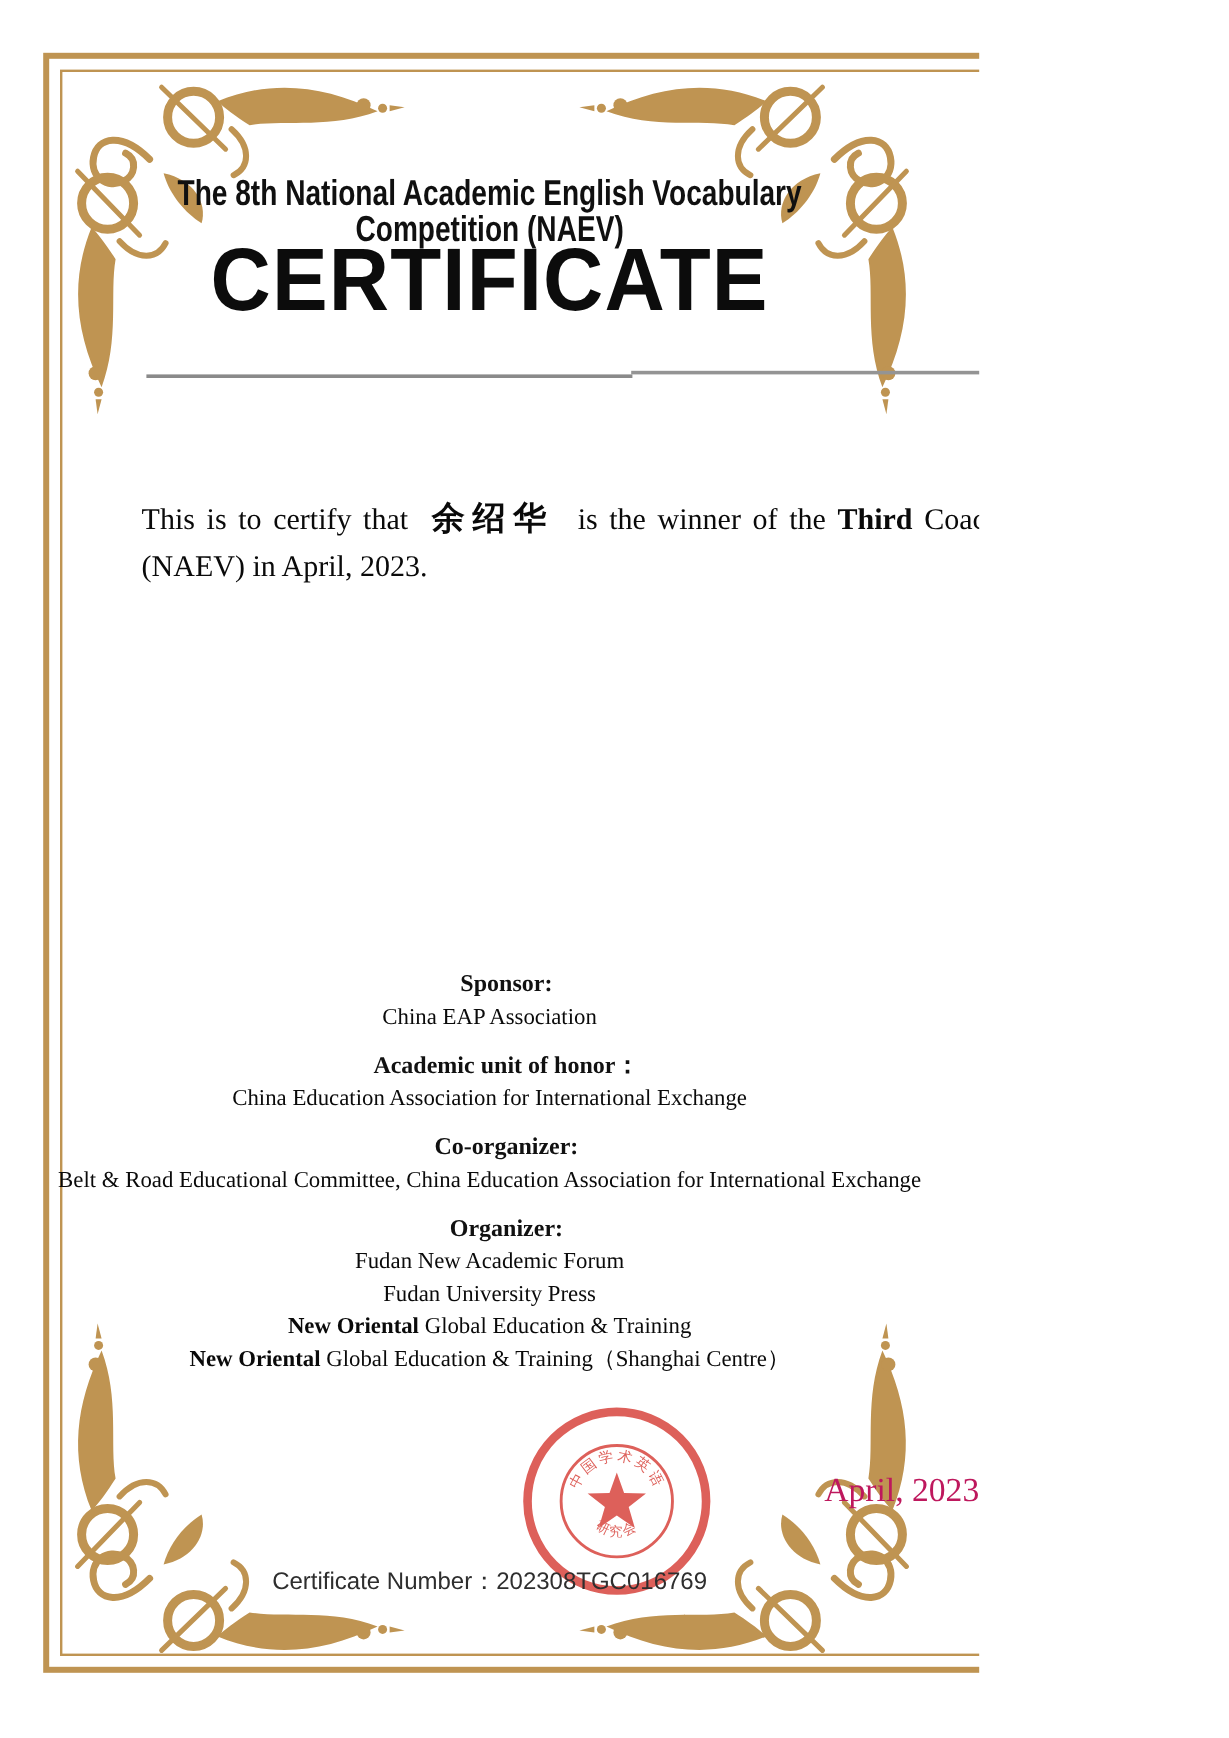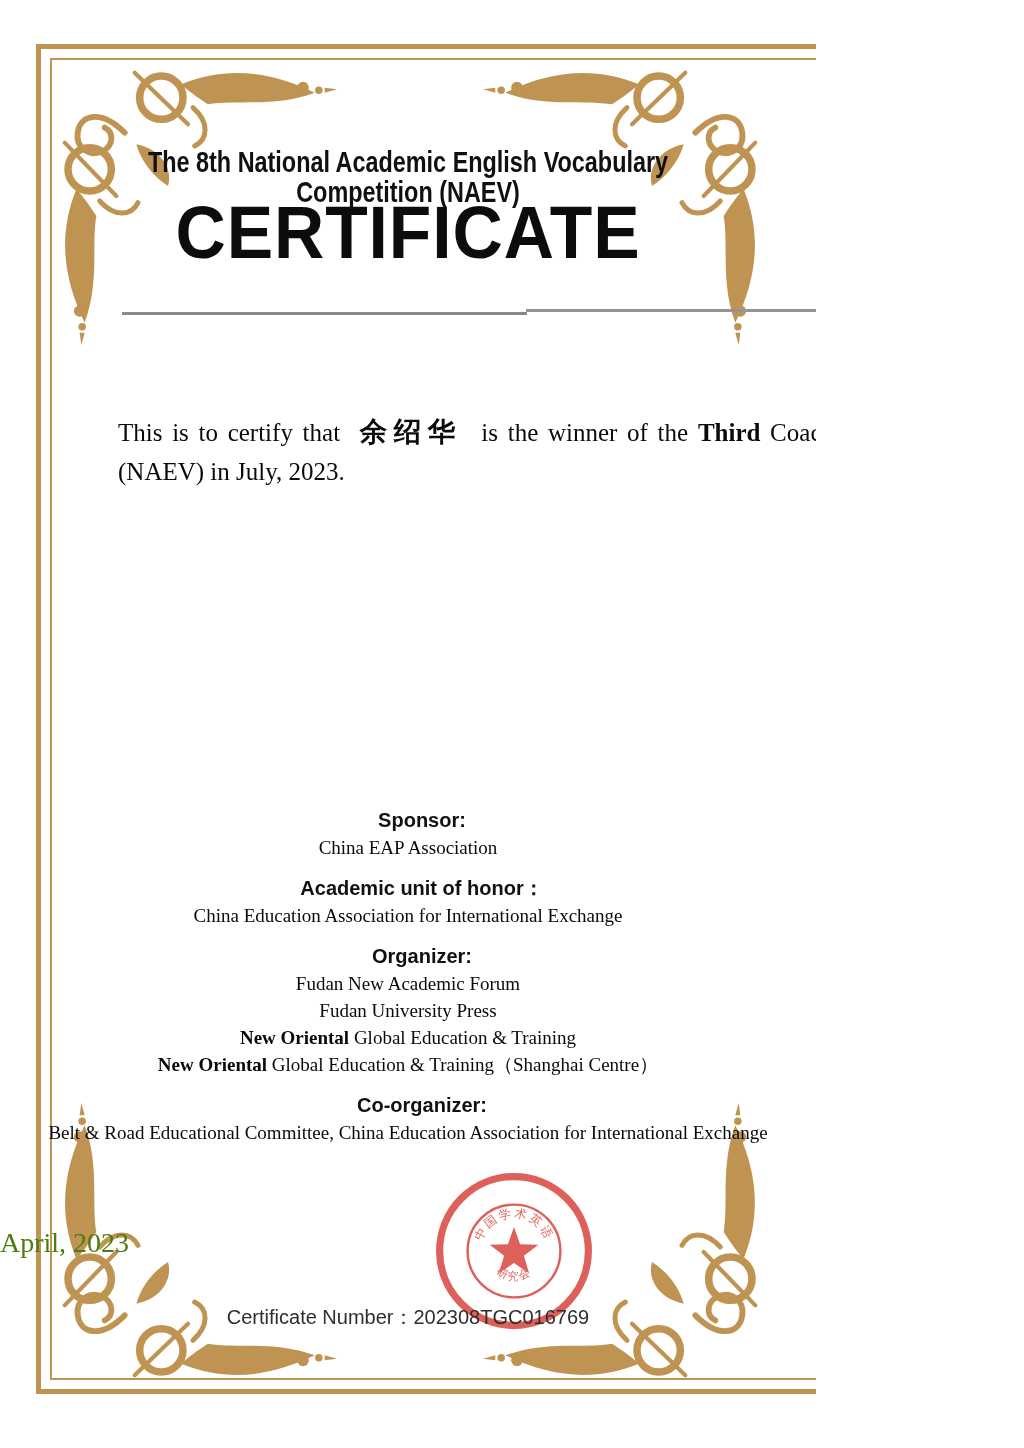--- a/index.html
+++ b/index.html
@@ -47,31 +47,31 @@
   }
   .line { line-height:39px; }
   .jl   { text-align:justify; text-align-last:justify; }
   .para2 { margin-top:23px; }
   .cjk-name { font-weight:bold; font-size:1.1em; margin:0 10px; letter-spacing:3px; }
 
   
   .orgs { position:absolute; top:806px; left:0; width:100%; text-align:center; color:#0a0a0a; }
   .org-group { margin-bottom:13px; }
   .org-label {
-    font-family:Liberation Sans, sans-serif; font-weight:bold;
+    font-family:Liberation Serif, serif; font-weight:bold;
     font-size:20px; line-height:28px; color:#111111;margin-left:28px;
   }
   .org-value { font-size:19px; line-height:27px; }
   .org-value b { font-weight:bold; }
 
   
   .seal { position:absolute; left:434px; top:1171px; width:160px; height:160px; opacity:0.85; }
   .issue-date {
-    position:absolute; top:1227px; left:0; width:100%; text-align:left;
-    font-size:28px; color:#4d7c0f; z-index:3;
+    position:absolute; top:1227px; left:0; width:100%; text-align:right;
+    font-size:28px; color:#be185d; z-index:3;
   }
   .cert-no {
     position:absolute; top:1304px; left:0; width:100%; text-align:center;
     font-family:"Liberation Sans", sans-serif; font-size:20px; color:#2e2e2e; z-index:3;
   }
 </style>
 </head>
 <body>
 
 <div class="page">
@@ -175,45 +175,45 @@
   <div class="rule rule-right"></div>
 
   <div class="body-text">
     <div class="line jl">
       <span>This is to certify that</span>
       <span class="cjk-name">余绍华</span>
       <span>is the winner of the</span>
       <b>Third</b>
       <span>Coach Award</span>
     </div>
-    <div class="line">(NAEV) in July, 2023.</div>
+    <div class="line">(NAEV) in April, 2023.</div>
 
     <div class="para2">
     </div>
   </div>
 
   <div class="orgs">
     <div class="org-group">
       <div class="org-label">Sponsor:</div>
       <div class="org-value">China EAP Association</div>
     </div>
     <div class="org-group">
       <div class="org-label">Academic unit of honor：</div>
       <div class="org-value">China Education Association for International Exchange</div>
+    </div>
+    <div class="org-group">
+      <div class="org-label">Co-organizer:</div>
+      <div class="org-value">Belt &amp; Road Educational Committee, China Education Association for International Exchange</div>
     </div>
     <div class="org-group">
       <div class="org-label">Organizer:</div>
       <div class="org-value">Fudan New Academic Forum</div>
       <div class="org-value">Fudan University Press</div>
       <div class="org-value"><b>New Oriental</b><span> Global Education &amp; Training</span></div>
       <div class="org-value"><b>New Oriental</b><span> Global Education &amp; Training（Shanghai Centre）</span></div>
-    </div>
-    <div class="org-group">
-      <div class="org-label">Co-organizer:</div>
-      <div class="org-value">Belt &amp; Road Educational Committee, China Education Association for International Exchange</div>
     </div>
   </div>
 
   <svg class="seal" viewBox="0 0 200 200">
     <circle cx="100" cy="100" r="93" fill="none" stroke="#D8453E" stroke-width="9"></circle>
     <circle cx="100" cy="100" r="58" fill="none" stroke="#D8453E" stroke-width="3"></circle>
     <defs>
       <path id="sealRing" d="M 100,178 A 78,78 0 1 1 99.99,178"></path>
       <path id="innerTop" d="M 58,100 A 42,42 0 0 1 142,100"></path>
       <path id="innerBottom" d="M 64,100 A 36,36 0 0 0 136,100"></path>

